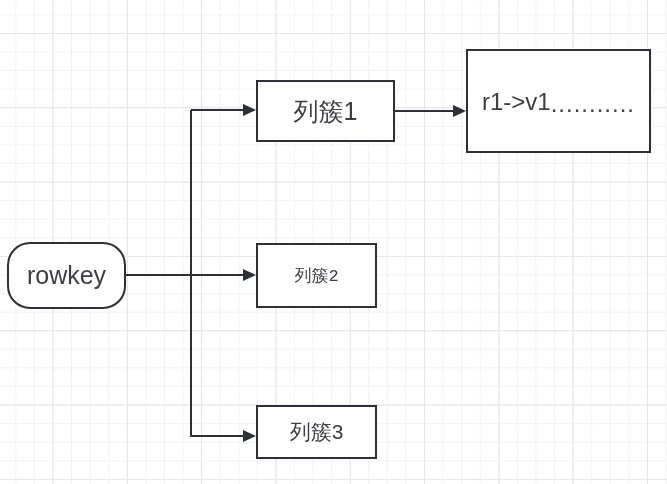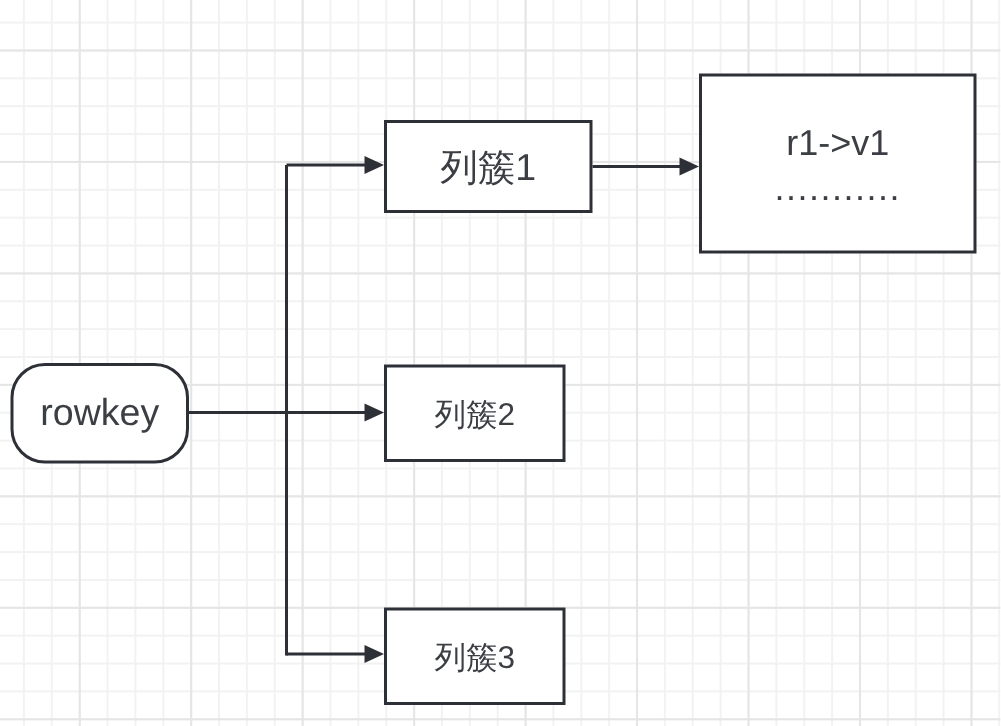--- a/index.html
+++ b/index.html
@@ -28,26 +28,26 @@
     background: #ffffff;
     border: 2px solid #2d3036;
     display: flex;
     align-items: center;
     justify-content: center;
     color: #3b3e43;
   }
 
   .node-rowkey   { left: 7px;   top: 242px; width: 119px; height: 67px;  font-size: 25px; border-radius: 23px; }
   .node-cf1      { left: 256px; top: 80px;  width: 139px; height: 62px;  font-size: 25px; }
-  .node-cf2      { left: 256px; top: 243px; width: 121px; height: 65px;  font-size: 21px; }
-  .node-cf3      { left: 256px; top: 405px; width: 121px; height: 65px;  font-size: 21px; }
+  .node-cf2      { left: 256px; top: 243px; width: 121px; height: 65px;  font-size: 17px; font-family: Liberation Mono, monospace; }
+  .node-cf3      { left: 256px; top: 405px; width: 121px; height: 54px;  font-size: 21px; }
 
   .node-values {
-    left: 466px; top: 49px; width: 185px; height: 120px;
-    flex-direction: column;
+    left: 466px; top: 49px; width: 185px; height: 104px;
+    flex-direction: row;
     font-size: 24px;
     line-height: 29px;
   }
   .node-values .vline { white-space: pre; }
   .node-values .vline-dots {
     line-height: 22px;
     margin-top: 5px;
     letter-spacing: 1px;
   }
 

